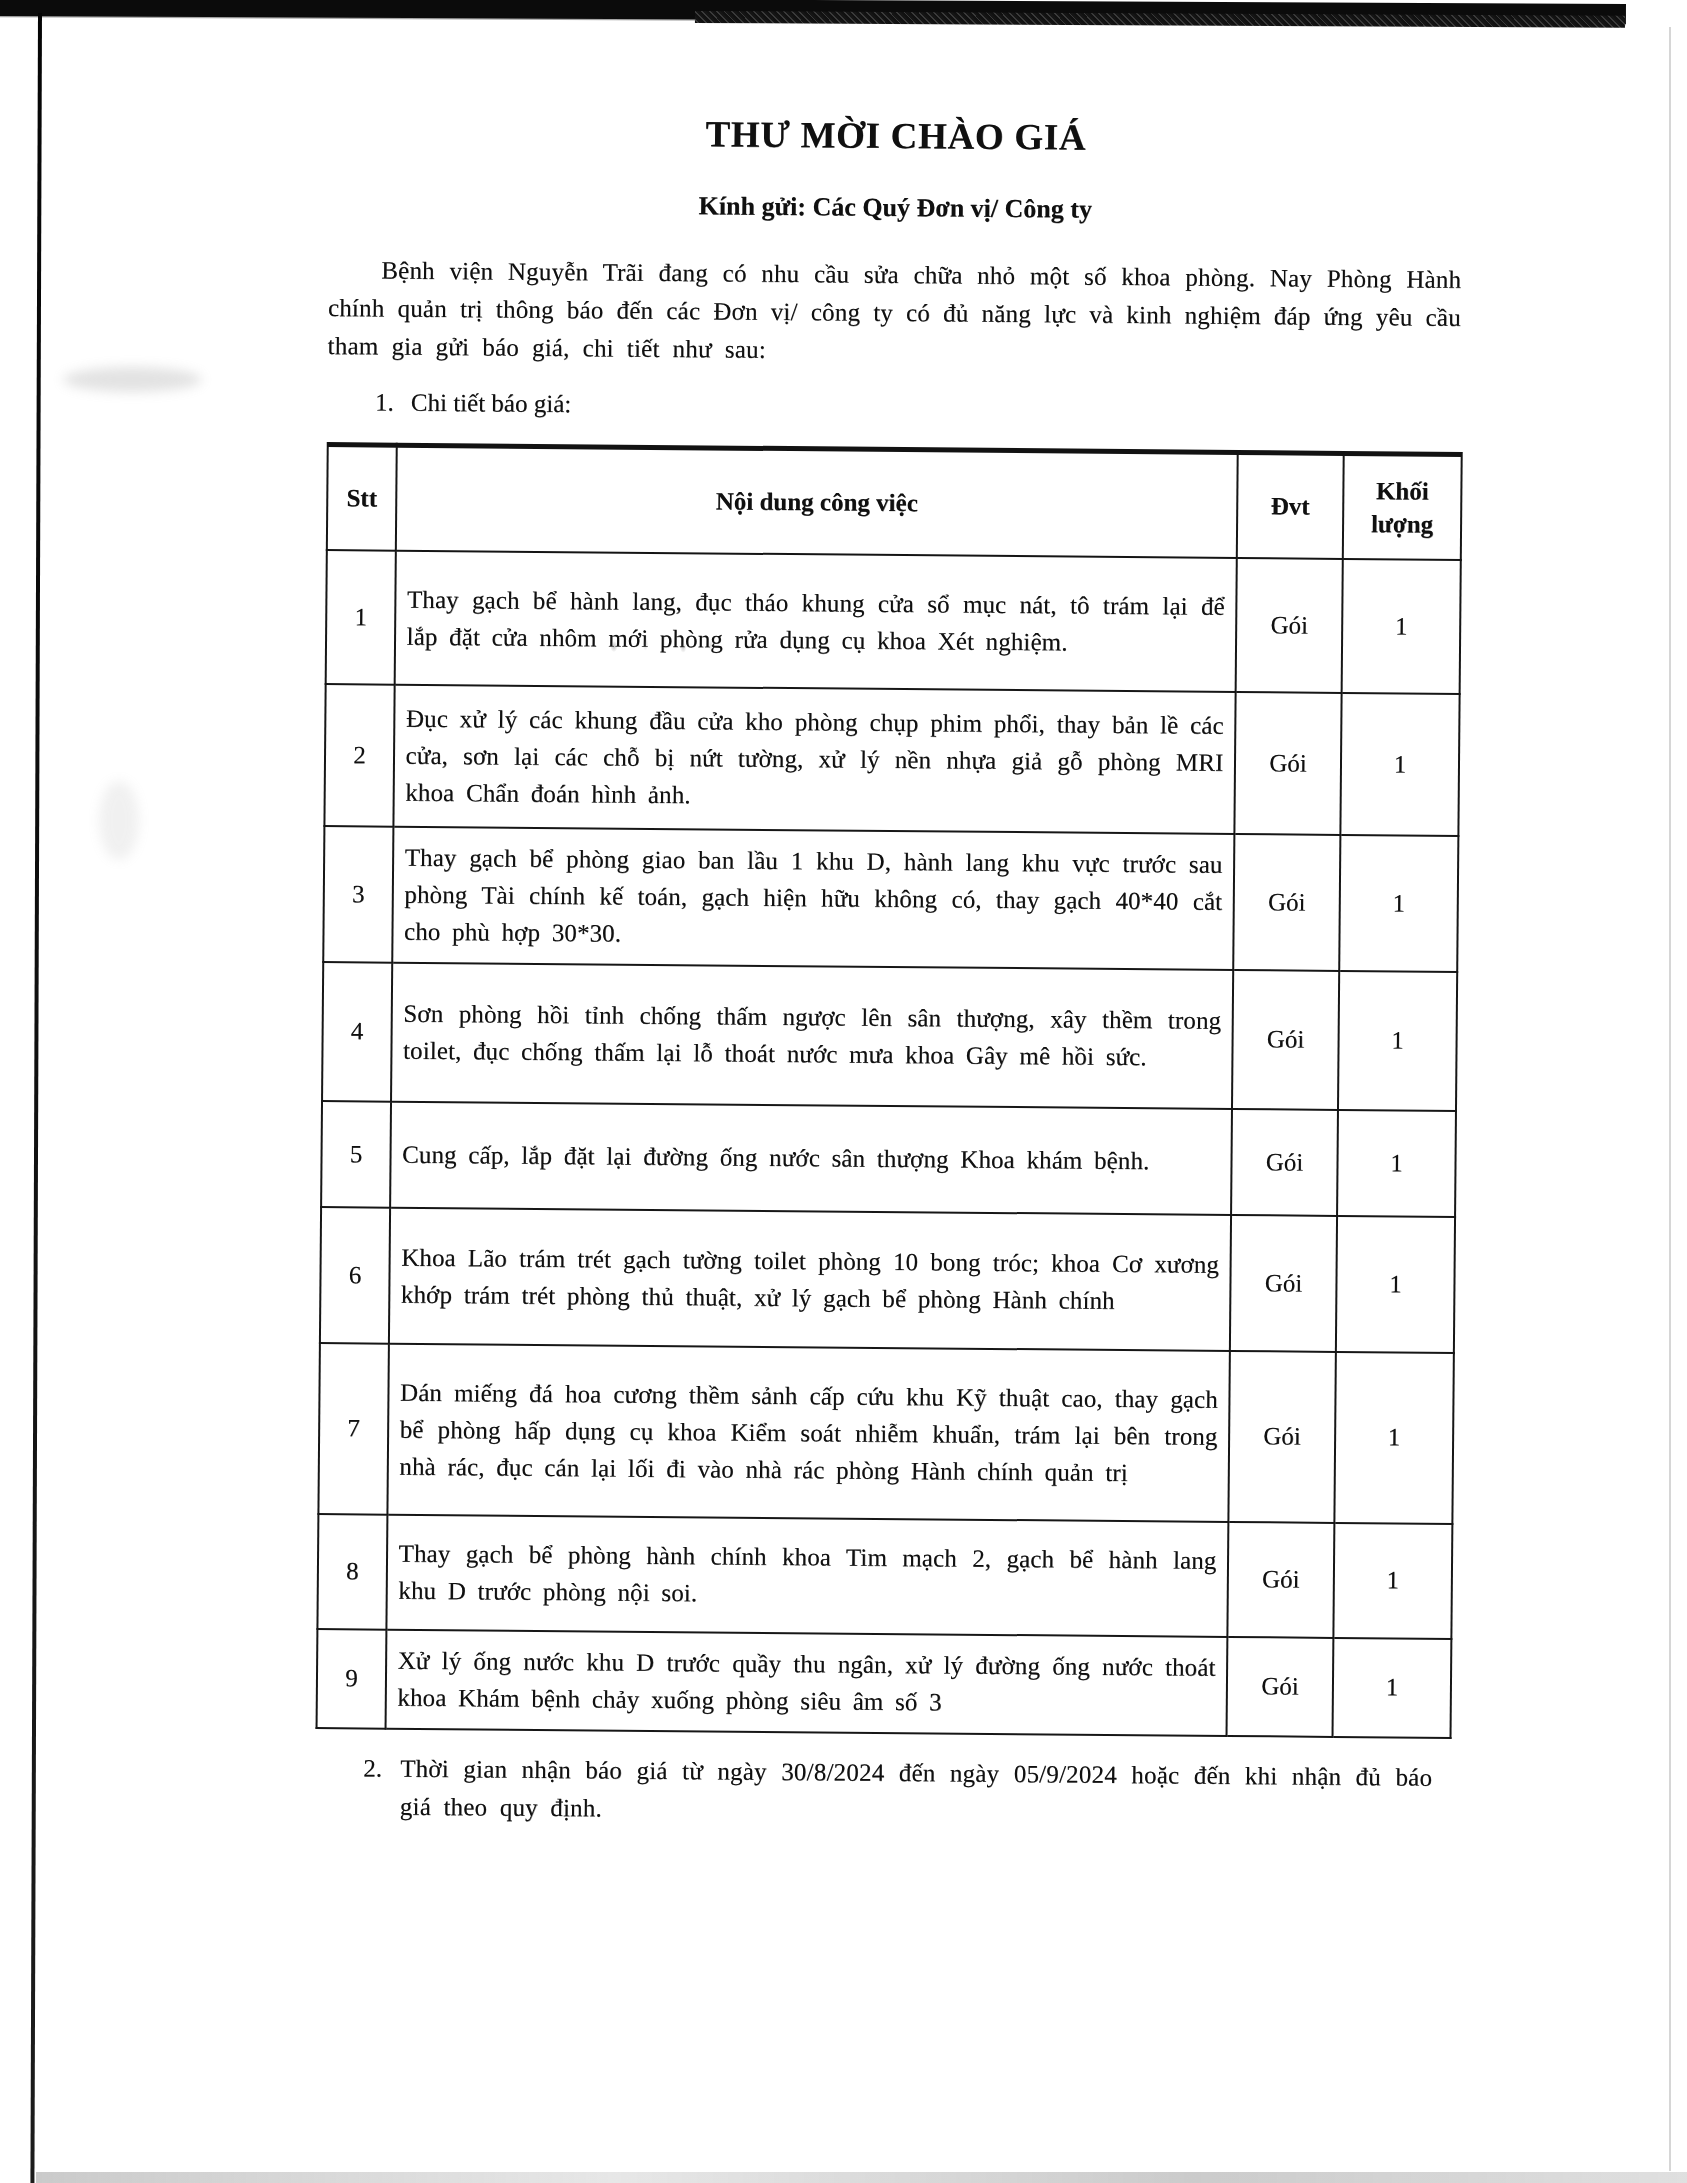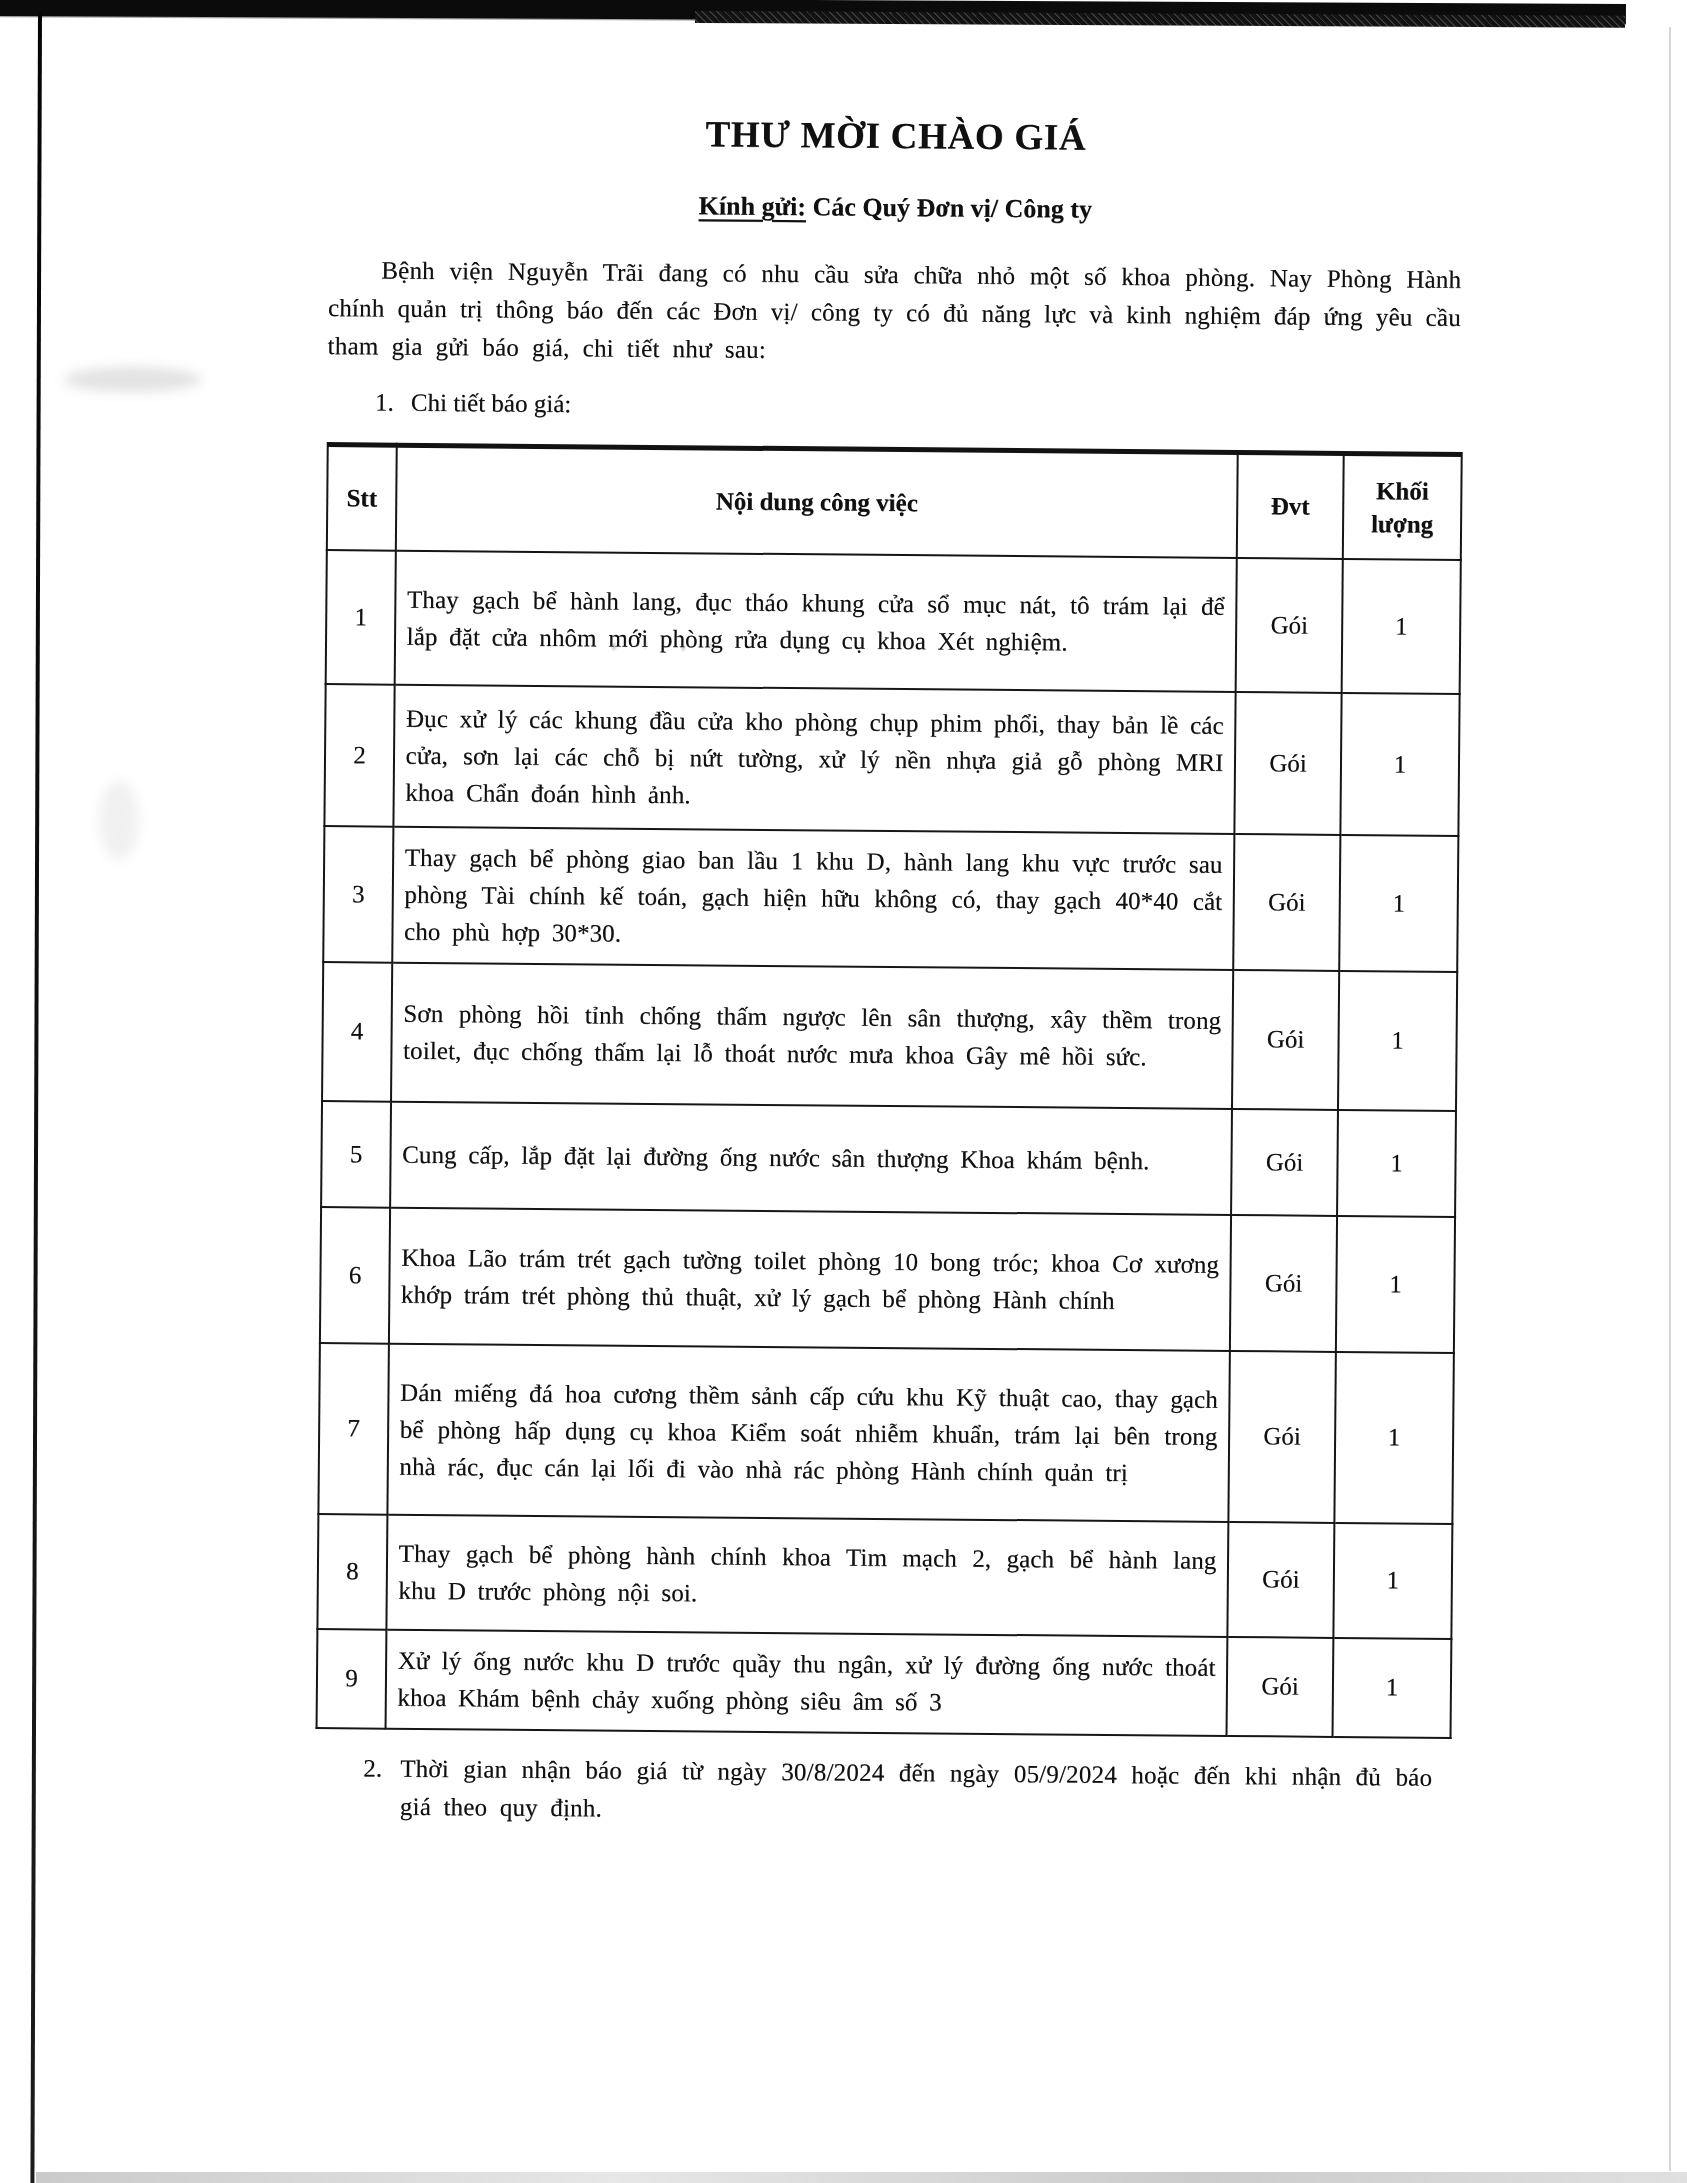--- a/index.html
+++ b/index.html
@@ -70,21 +70,20 @@
     letter-spacing:0.7px;
     line-height:50px;
   }
   .salutation{
     text-align:center;
     margin-top:29px;
     font-size:26px;font-weight:bold;
     line-height:36px;
   }
   .salutation .underlined{
-    text-decoration:underline;
     text-decoration-thickness:2px;
     text-underline-offset:4.6px;
     margin-top:36px;
   }
   .intro{
     margin-top:30px;
     font-size:25px;line-height:38px;
     text-align:justify;
     text-indent:53px;
     word-spacing:6.6px;letter-spacing:0.2px;

